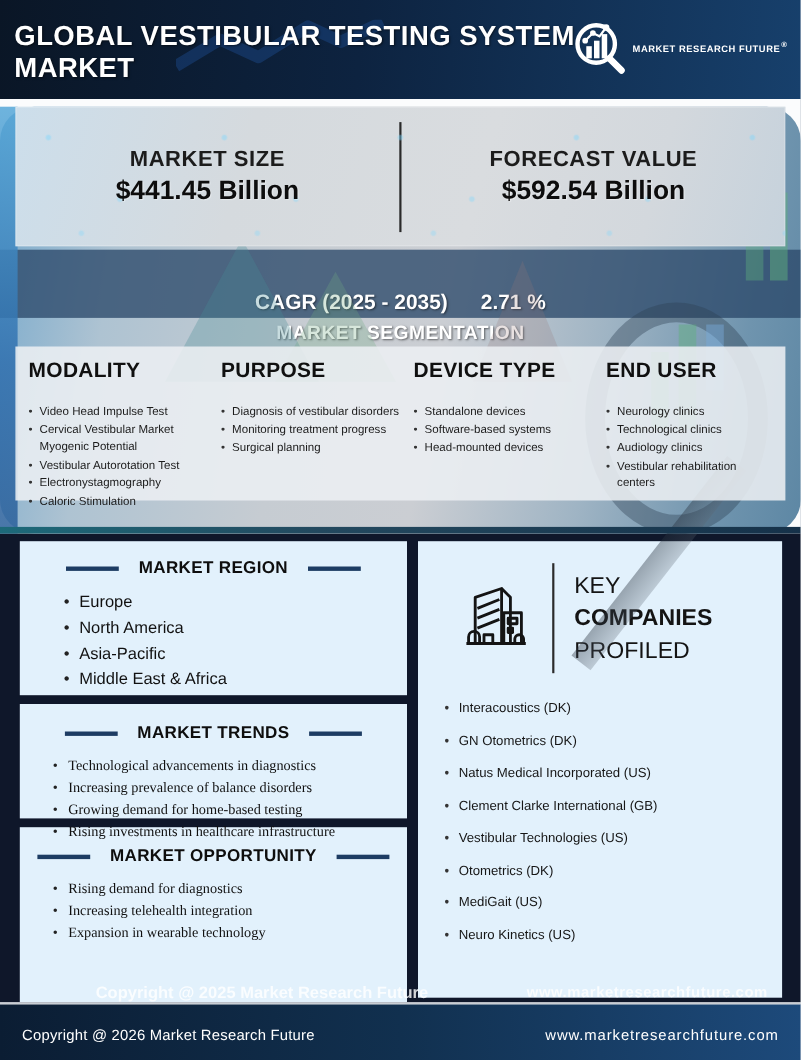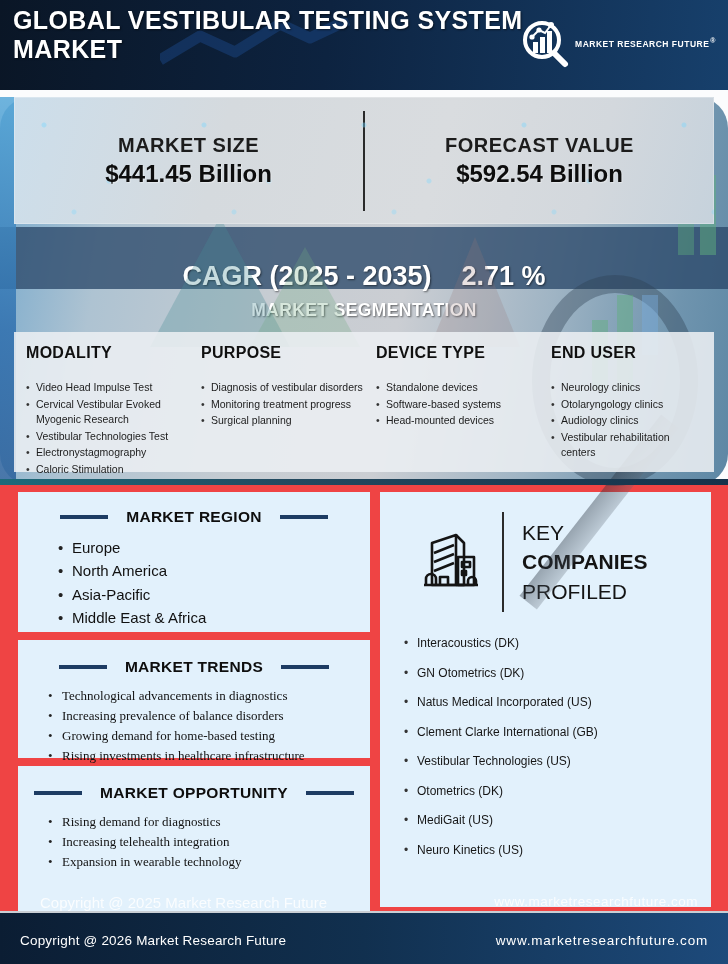--- a/index.html
+++ b/index.html
@@ -1,21 +1,21 @@
 <!DOCTYPE html>
 <html><head>
 <meta charset="utf-8">
 <style>
   html,body{margin:0;padding:0;}
   body{font-family:"Liberation Sans","DejaVu Sans",sans-serif;background:#9aa4ae;}
   .page{position:relative;width:728px;height:964px;margin:0 auto;background:#fbfcfd;overflow:hidden;}
 
   
   .header{position:relative;height:90px;background:linear-gradient(95deg,#0a1626 0%,#0d2340 45%,#17406c 100%);overflow:hidden;}
-  .header-title{position:absolute;left:13px;top:6px;color:#fff;font-size:25px;font-weight:bold;line-height:1.14;letter-spacing:.4px;text-shadow:1px 1px 2px rgba(0,0,0,.55);width:560px;}
+  .header-title{position:absolute;left:13px;top:19px;color:#fff;font-size:25px;font-weight:bold;line-height:1.14;letter-spacing:.4px;text-shadow:1px 1px 2px rgba(0,0,0,.55);width:560px;}
   .header-zigzag{position:absolute;left:160px;top:18px;opacity:.55;}
   .logo{position:absolute;right:12px;top:17px;display:flex;align-items:center;}
   .logo-text{color:#fff;font-size:8.5px;font-weight:bold;letter-spacing:.5px;margin-left:5px;white-space:nowrap;}
   .logo-reg{color:#fff;font-size:7px;vertical-align:super;margin-left:1px;}
 
   
   .photo-band{position:relative;height:388px;z-index:3;
     background:linear-gradient(100deg,#74a8cc 0%,#aec3d2 16%,#c6ccd2 38%,#cbced3 55%,#9fb4c4 74%,#6f94ae 90%,#5d87a4 100%);border-radius:31px;}
   .photo-band::before{content:"";position:absolute;left:0;top:0;bottom:0;width:16px;
     background:linear-gradient(180deg,#55a7d8,#2f6fae 60%,#2a5f9a);opacity:.85;}
@@ -42,39 +42,39 @@
     background-image:radial-gradient(circle 2px at 30px 28px,rgba(120,215,255,.8) 2px,transparent 3px),
       radial-gradient(circle 2px at 95px 84px,rgba(120,215,255,.7) 2px,transparent 3px),
       radial-gradient(circle 2px at 60px 115px,rgba(120,215,255,.6) 2px,transparent 3px);
     background-size:160px 130px;}
   .stats-half{flex:1;text-align:center;position:relative;}
   .stats-label{font-size:20px;font-weight:bold;color:#1c1c1c;letter-spacing:.5px;}
   .stats-value{font-size:24px;font-weight:bold;color:#0d0d0d;margin-top:3px;text-shadow:1px 1px 1px rgba(255,255,255,.4);}
   .stats-divider{width:2px;height:100px;background:#2a2a2a;}
 
   .cagr-band{margin-top:3px;height:62px;background:rgba(44,73,106,.78);display:flex;align-items:center;justify-content:center;gap:30px;}
-  .cagr-label,.cagr-value{color:#fff;font-size:27px;font-weight:bold;text-shadow:1px 1px 2px rgba(0,0,0,.5);margin-top:36px;}
-
-  .seg-title{height:43px;display:flex;align-items:center;justify-content:center;
+  .cagr-label,.cagr-value{color:#fff;font-size:19px;font-weight:bold;text-shadow:1px 1px 2px rgba(0,0,0,.5);margin-top:36px;}
+
+  .seg-title{height:26px;display:flex;align-items:center;justify-content:center;
     color:#fff;font-size:17.5px;font-weight:bold;letter-spacing:.4px;text-shadow:1px 1px 2px rgba(0,0,0,.55);text-align:center;}
 
   .seg-panel{position:relative;margin:0 14px;height:140px;background:rgba(236,239,242,.88);
     display:grid;grid-template-columns:175px 175px 175px 1fr;padding:12px 6px 0 12px;box-sizing:border-box;}
   .seg-col{padding-right:10px;}
-  .seg-heading{font-size:16px;font-weight:bold;color:#101010;letter-spacing:.3px;margin-bottom:18px;}
+  .seg-heading{font-size:19px;font-weight:bold;color:#101010;letter-spacing:.3px;margin-bottom:18px;}
   .seg-list{list-style:none;margin:0;padding:0;}
   .seg-list li{position:relative;font-size:10.5px;color:#1c1c1c;line-height:1.48;padding-left:10px;margin-bottom:1px;}
   .seg-list li::before{content:"\2022";position:absolute;left:0;top:0;color:#333;}
 
   
-  .cards{position:relative;z-index:1;height:426px;background:#ef4444;padding:7px 17px 0 18px;box-sizing:border-box;display:flex;gap:10px;overflow:hidden;}
+  .cards{position:relative;z-index:1;height:426px;background:#0f172a;padding:7px 17px 0 18px;box-sizing:border-box;display:flex;gap:10px;overflow:hidden;}
   .left-col{width:352px;display:flex;flex-direction:column;gap:8px;}
   .card{background:#e2f1fc;}
   .card-region{height:140px;}
-  .card-trends{height:118px;}
+  .card-trends{height:104px;}
   .card-opportunity{flex:1;}
   .card-title-row{display:flex;align-items:center;justify-content:center;gap:18px;padding-top:16px;}
   .card-trends .card-title-row,.card-opportunity .card-title-row{padding-top:18px;}
   .dash{width:48px;height:3.5px;background:#1d3c63;}
   .card-title{font-size:15.5px;font-weight:bold;color:#0e0e0e;letter-spacing:.3px;}
   .card-list{list-style:none;margin:10px 0 0 0;padding:0 12px 0 40px;}
   .card-list li{position:relative;padding-left:14px;color:#111;}
   .card-list li::before{content:"\2022";position:absolute;left:0;top:0;color:#222;}
   .card-region .card-list li{font-size:15px;line-height:1.55;}
   .card-trends .card-list li,.card-opportunity .card-list li{font-size:13px;line-height:1.55;font-family:Liberation Serif, serif;}
@@ -84,21 +84,21 @@
   .card-companies{height:415px;box-sizing:border-box;padding:20px 14px 0 14px;}
   .companies-head{display:flex;align-items:center;gap:0;margin-left:24px;}
   .building-icon{width:62px;height:66px;flex:0 0 auto;}
   .companies-divider{width:2px;height:100px;background:#2b2b2b;margin:0 18px 0 22px;}
   .companies-words{font-size:21px;color:#141414;line-height:1.4;}
   .companies-words .w2{font-weight:bold;}
   .companies-list{list-style:none;margin:24px 0 0 0;padding:0 0 0 10px;}
   .companies-list li{position:relative;font-size:12px;color:#161616;padding-left:13px;margin-bottom:15.5px;}
   .companies-list li::before{content:"\2022";position:absolute;left:0;top:0;color:#333;}
 
-  .watermark{position:absolute;bottom:-3px;height:20px;color:rgba(255,255,255,.82);font-weight:normal;font-size:15px;white-space:nowrap;}
+  .watermark{position:absolute;bottom:-3px;height:20px;color:rgba(255,255,255,.82);font-weight:bold;font-size:15px;white-space:nowrap;margin-left:47px;}
   .watermark.wm-left{left:40px;}
   .watermark.wm-right{right:30px;font-size:13.5px;letter-spacing:.5px;}
 
   
   .footer{position:relative;height:56px;background:linear-gradient(90deg,#0b1d33 0%,#11304f 50%,#1d4a7b 100%);
     display:flex;align-items:center;justify-content:space-between;padding:0 20px;box-sizing:border-box;border-top:2px solid #c9ced4;}
   .footer-copy{color:#fff;font-size:13.5px;font-weight:normal;letter-spacing:.2px;}
   .footer-site{color:#fff;font-size:13.5px;letter-spacing:.8px;text-decoration:none;}
 </style>
 </head>
@@ -156,22 +156,22 @@
       <span class="cagr-label">CAGR (2025 - 2035)</span>
       <span class="cagr-value">2.71 %</span>
     </div>
 
     <div class="seg-title">MARKET SEGMENTATION</div>
     <div class="seg-panel">
       <div class="seg-col">
         <div class="seg-heading">MODALITY</div>
         <ul class="seg-list">
             <li>Video Head Impulse Test</li>
-            <li>Cervical Vestibular Evoked Myogenic Research</li>
-            <li>Vestibular Technologies Test</li>
+            <li>Cervical Vestibular Market Myogenic Potential</li>
+            <li>Vestibular Autorotation Test</li>
             <li>Electronystagmography</li>
             <li>Caloric Stimulation</li>
           </ul>
       </div>
       <div class="seg-col">
         <div class="seg-heading">PURPOSE</div>
         <ul class="seg-list">
             <li>Diagnosis of vestibular disorders</li>
             <li>Monitoring treatment progress</li>
             <li>Surgical planning</li>
@@ -182,21 +182,21 @@
         <ul class="seg-list">
             <li>Standalone devices</li>
             <li>Software-based systems</li>
             <li>Head-mounted devices</li>
           </ul>
       </div>
       <div class="seg-col">
         <div class="seg-heading">END USER</div>
         <ul class="seg-list">
             <li>Neurology clinics</li>
-            <li>Otolaryngology clinics</li>
+            <li>Technological clinics</li>
             <li>Audiology clinics</li>
             <li>Vestibular rehabilitation centers</li>
           </ul>
       </div>
     </div>
   </div>
 
   <div class="cards">
     <div class="left-col">
 

